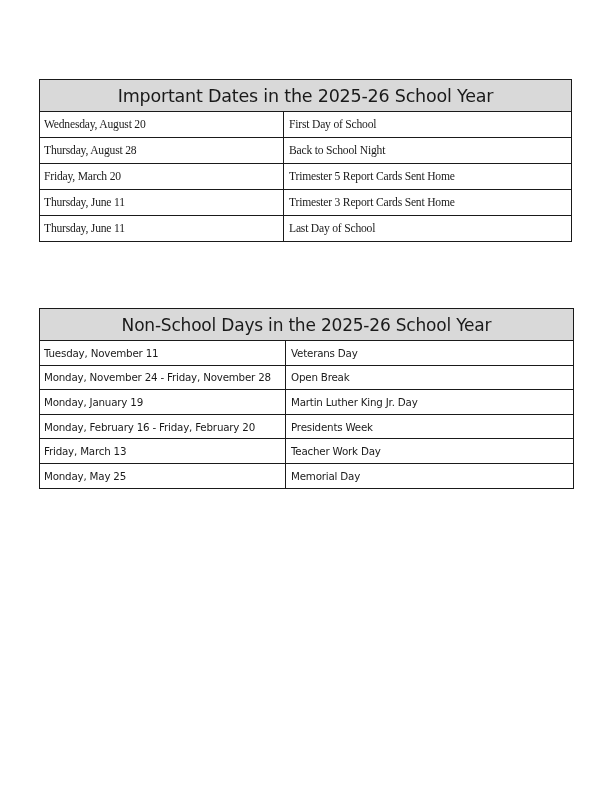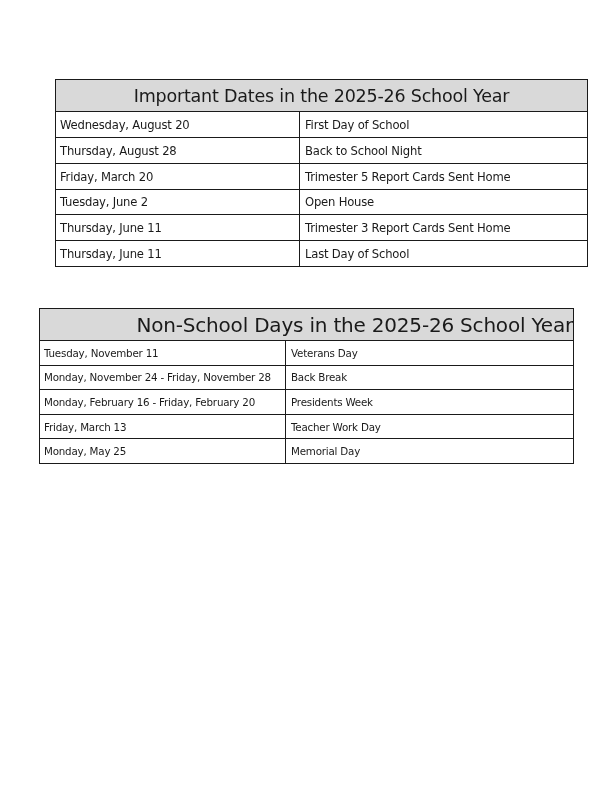--- a/index.html
+++ b/index.html
@@ -28,32 +28,32 @@
       overflow: hidden;
     }
     .tbl th {
       background: #d9d9d9;
       font-weight: normal;
       text-align: center;
       padding: 0;
       letter-spacing: -0.2px;
     }
     
-    #t1 { left: 55px; top: 79px; width: 532px; }
+    #t1 { left: 39px; top: 79px; width: 532px; }
     #t1 th { height: 31px; font-size: 17.5px; }
-    #t1 td { font-size: 11.6px; letter-spacing: -0.2px; }
+    #t1 td { font-size: 11.6px; letter-spacing: -0.2px; font-family: Liberation Serif, serif; }
     #t1 col.c1 { width: 244px; }
     #t1 col.c2 { width: 288px; }
     #t1 tr.r td { height: 24px; }
     #t1 tr.r.tall td { height: 25px; }
     #t1 td.ev { padding-left: 5px; }
 
     
     #t2 { left: 39px; top: 308px; width: 534px; }
-    #t2 th { height: 31px; font-size: 20px; text-align: right; }
+    #t2 th { height: 31px; font-size: 17px; }
     #t2 td { font-size: 10.3px; letter-spacing: -0.2px; }
     #t2 col.c1 { width: 246px; }
     #t2 col.c2 { width: 288px; }
     #t2 tr.r td { height: 23.6px; }
     #t2 td.ev { padding-left: 5px; }
   </style>
 </head>
 <body>
 
 <table id="t1" class="tbl">
@@ -72,24 +72,20 @@
       <td class="ev">First Day of School</td>
     </tr>
     <tr class="r tall">
       <td>Thursday, August 28</td>
       <td class="ev">Back to School Night</td>
     </tr>
     <tr class="r tall">
       <td>Friday, March 20</td>
       <td class="ev">Trimester 5  Report Cards Sent Home</td>
     </tr>
-    <tr class="r">
-      <td>Tuesday, June 2</td>
-      <td class="ev">Open House</td>
-    </tr>
     <tr class="r tall">
       <td>Thursday, June 11</td>
       <td class="ev">Trimester 3  Report Cards Sent Home</td>
     </tr>
     <tr class="r tall">
       <td>Thursday, June 11</td>
       <td class="ev">Last Day of School</td>
     </tr>
   </tbody>
 </table>
@@ -104,21 +100,25 @@
       <th colspan="2">Non-School Days in the 2025-26 School Year</th>
     </tr>
   </thead>
   <tbody>
     <tr class="r">
       <td>Tuesday, November 11</td>
       <td class="ev">Veterans Day</td>
     </tr>
     <tr class="r">
       <td>Monday, November 24 -  Friday, November 28</td>
-      <td class="ev">Back Break</td>
+      <td class="ev">Open Break</td>
+    </tr>
+    <tr class="r">
+      <td>Monday, January 19</td>
+      <td class="ev">Martin Luther King Jr. Day</td>
     </tr>
     <tr class="r">
       <td>Monday, February 16  -  Friday, February 20</td>
       <td class="ev">Presidents Week</td>
     </tr>
     <tr class="r">
       <td>Friday, March 13</td>
       <td class="ev">Teacher Work Day</td>
     </tr>
     <tr class="r">

